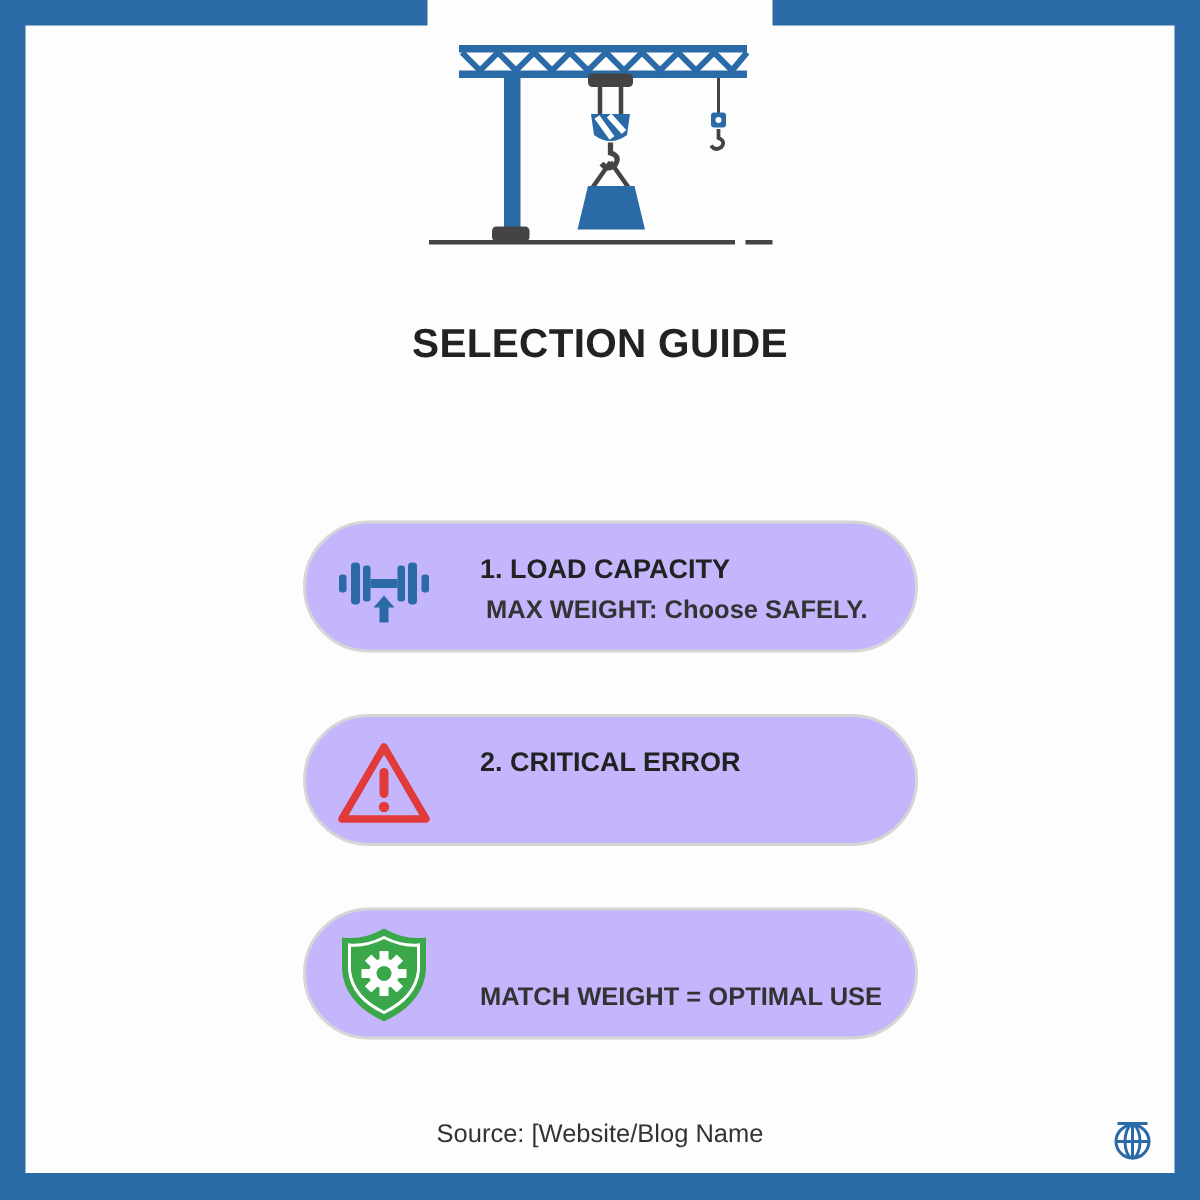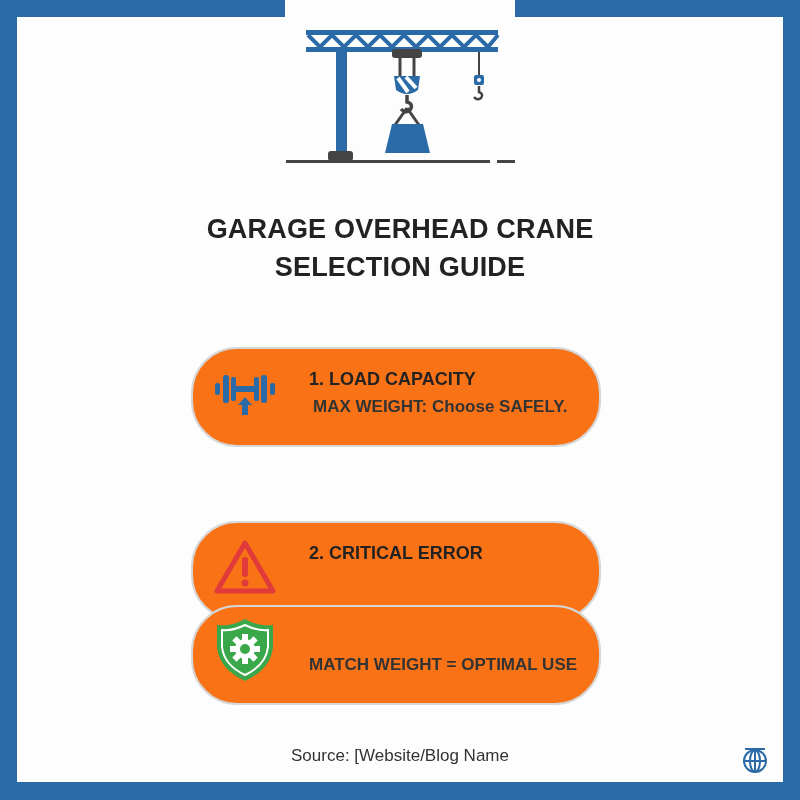--- a/index.html
+++ b/index.html
@@ -4,21 +4,21 @@
 <style>
   html, body { margin: 0; padding: 0; }
   body { width: 800px; height: 800px; position: relative; background: #fdfdfd; overflow: hidden; font-family: "Liberation Sans", sans-serif; }
   .frame-left { position: absolute; left: 0; top: 0; width: 17px; height: 800px; background: #2a6aa6; }
   .frame-right { position: absolute; right: 0; top: 0; width: 17px; height: 800px; background: #2a6aa6; }
   .frame-bottom { position: absolute; left: 0; bottom: 0; width: 800px; height: 18px; background: #2a6aa6; }
   .frame-top-left { position: absolute; left: 0; top: 0; width: 285px; height: 17px; background: #2a6aa6; }
   .frame-top-right { position: absolute; left: 515px; top: 0; width: 285px; height: 17px; background: #2a6aa6; }
   .crane { position: absolute; left: 280px; top: 20px; width: 245px; height: 150px; }
   .title { position: absolute; left: 0; top: 210px; width: 800px; text-align: center; font-weight: bold; font-size: 27px; line-height: 38px; color: #222; letter-spacing: 0.2px; }
-  .card { position: absolute; left: 191px; width: 410px; height: 100px; border: 2px solid #d6d6d6; border-radius: 46px; background: #f97316; box-sizing: border-box; }
+  .card { position: absolute; left: 202px; width: 410px; height: 88px; border: 2px solid #d6d6d6; border-radius: 46px; background: #c4b5fd; box-sizing: border-box; }
   .card .icon { position: absolute; left: 20px; top: 14px; width: 64px; height: 58px; }
   .card .heading { position: absolute; left: 116px; top: 20px; font-weight: bold; font-size: 18px; color: #222; white-space: nowrap; }
   .card .sub { position: absolute; left: 116px; top: 48px; font-size: 17px; color: #333; white-space: nowrap; font-weight: bold; }
   .source { position: absolute; left: 0; top: 746px; width: 800px; text-align: center; font-size: 17px; color: #333; }
   .globe { position: absolute; left: 741px; top: 746px; width: 28px; height: 28px; }
 </style>
 </head>
 <body>
 
 <div class="frame-left"></div>
@@ -52,40 +52,39 @@
 
   <path d="M112,104 L143,104 L150,133 L105,133 Z" fill="#2a6aa6"></path>
 
   <line x1="199" y1="32" x2="199" y2="56" stroke="#444" stroke-width="2"></line>
   <rect x="194" y="55" width="10" height="10" rx="2" fill="#2a6aa6"></rect>
   <circle cx="199" cy="60" r="2" fill="#fff"></circle>
   <path d="M199,66 L199,72 Q204,74 201,78 Q197,81 194,77" fill="none" stroke="#444" stroke-width="2.5"></path>
 </svg>
 
 <div class="title">
-  <div>GARAGE OVERHEAD CRANE</div>
   <div>SELECTION GUIDE</div>
 </div>
 
 <div class="card" style="top:347px;">
   <svg class="icon" viewBox="0 0 64 58">
     <rect x="2" y="20" width="5" height="12" rx="2" fill="#2a6aa6"></rect>
     <rect x="10" y="12" width="6" height="28" rx="2.5" fill="#2a6aa6"></rect>
     <rect x="18" y="14" width="5" height="24" rx="2" fill="#2a6aa6"></rect>
     <rect x="23" y="23" width="18" height="6" fill="#2a6aa6"></rect>
     <rect x="41" y="14" width="5" height="24" rx="2" fill="#2a6aa6"></rect>
     <rect x="48" y="12" width="6" height="28" rx="2.5" fill="#2a6aa6"></rect>
     <rect x="57" y="20" width="5" height="12" rx="2" fill="#2a6aa6"></rect>
     <path d="M32,34 L39,42 L35,42 L35,52 L29,52 L29,42 L25,42 Z" fill="#2a6aa6"></path>
   </svg>
   <div class="heading">1. LOAD CAPACITY</div>
   <div class="sub" style="left:120px;">MAX WEIGHT: Choose SAFELY.</div>
 </div>
 
-<div class="card" style="top:476px;margin-top:45px;">
+<div class="card" style="top:476px;">
   <svg class="icon" viewBox="0 0 64 58">
     <path d="M32,6 L60,54 L4,54 Z" fill="none" stroke="#e03a3a" stroke-width="5" stroke-linejoin="round"></path>
     <rect x="29" y="20" width="6" height="20" rx="3" fill="#e03a3a"></rect>
     <circle cx="32" cy="46" r="3.5" fill="#e03a3a"></circle>
   </svg>
   <div class="heading">2. CRITICAL ERROR</div>
 </div>
 
 <div class="card" style="top:605px;">
   <svg class="icon" viewBox="0 0 64 66" style="top:10px;height:66px;">

